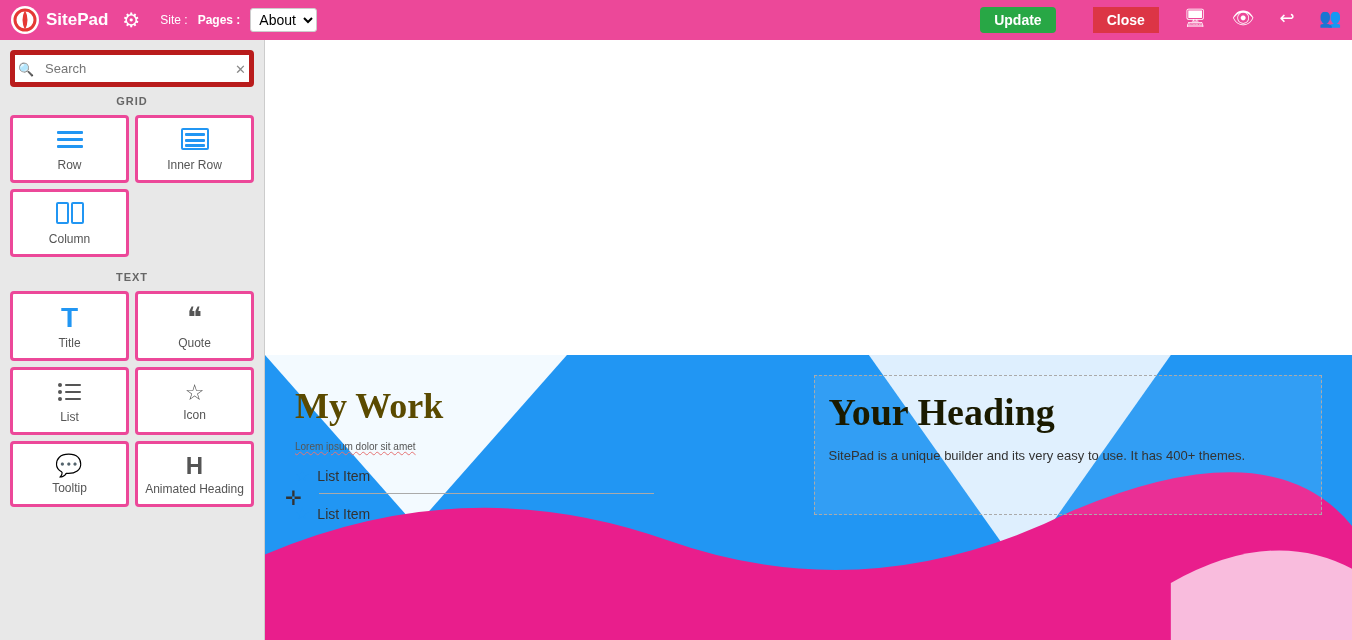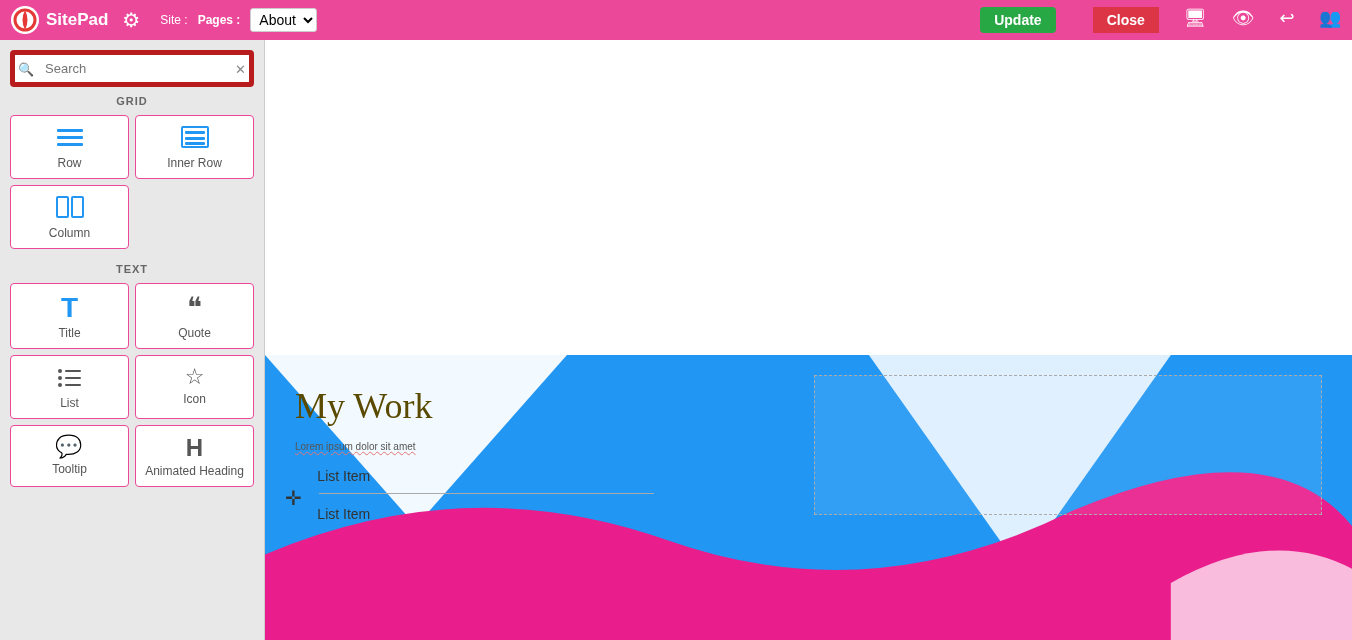--- a/index.html
+++ b/index.html
@@ -148,25 +148,26 @@
 
     
     .widget-grid {
       display: grid;
       grid-template-columns: 1fr 1fr;
       gap: 6px;
       padding: 4px 10px 8px;
     }
     .widget-item {
       background: white;
-      border: 1px solid #ec4899;
+      border: 3px solid #ec4899;
       border-radius: 4px;
       display: flex;
       flex-direction: column;
       align-items: center;
+      justify-content: center;
       padding: 10px 6px 8px;
       cursor: pointer;
       transition: border-color 0.2s;
       user-select: none;
     }
     .widget-icon {
       font-size: 22px;
       color: #555;
       margin-bottom: 4px;
       line-height: 1;
@@ -257,21 +258,21 @@
     .right-column {
       flex: 1;
       border: 1px dashed #aaa;
       padding: 14px;
       min-height: 140px;
       background: rgba(255,255,255,0.08);
     }
 
     .heading-mywork {
       font-size: 36px;
-      font-weight: normal;
+      font-weight: bold;
       color: #5a4a00;
       font-family: Georgia, serif;
       margin-bottom: 14px;
     }
 
     .lorem-text {
       color: #555;
       font-size: 10px;
       text-decoration: underline wavy #e57373;
       margin-bottom: 14px;
@@ -472,17 +473,19 @@
             <span>List Item</span>
           </div>
           <div class="divider-line"></div>
           <div class="list-item-row">
             <span class="star-icon">★</span>
             <span>List Item</span>
           </div>
         </div>
 
         <div class="right-column">
+          <h2 class="your-heading">Your Heading</h2>
+          <p class="your-heading-text">SitePad is a unique builder and its very easy to use. It has 400+ themes.</p>
         </div>
       </div>
     </div>
   </div>
 </div>
 
 </body></html>

